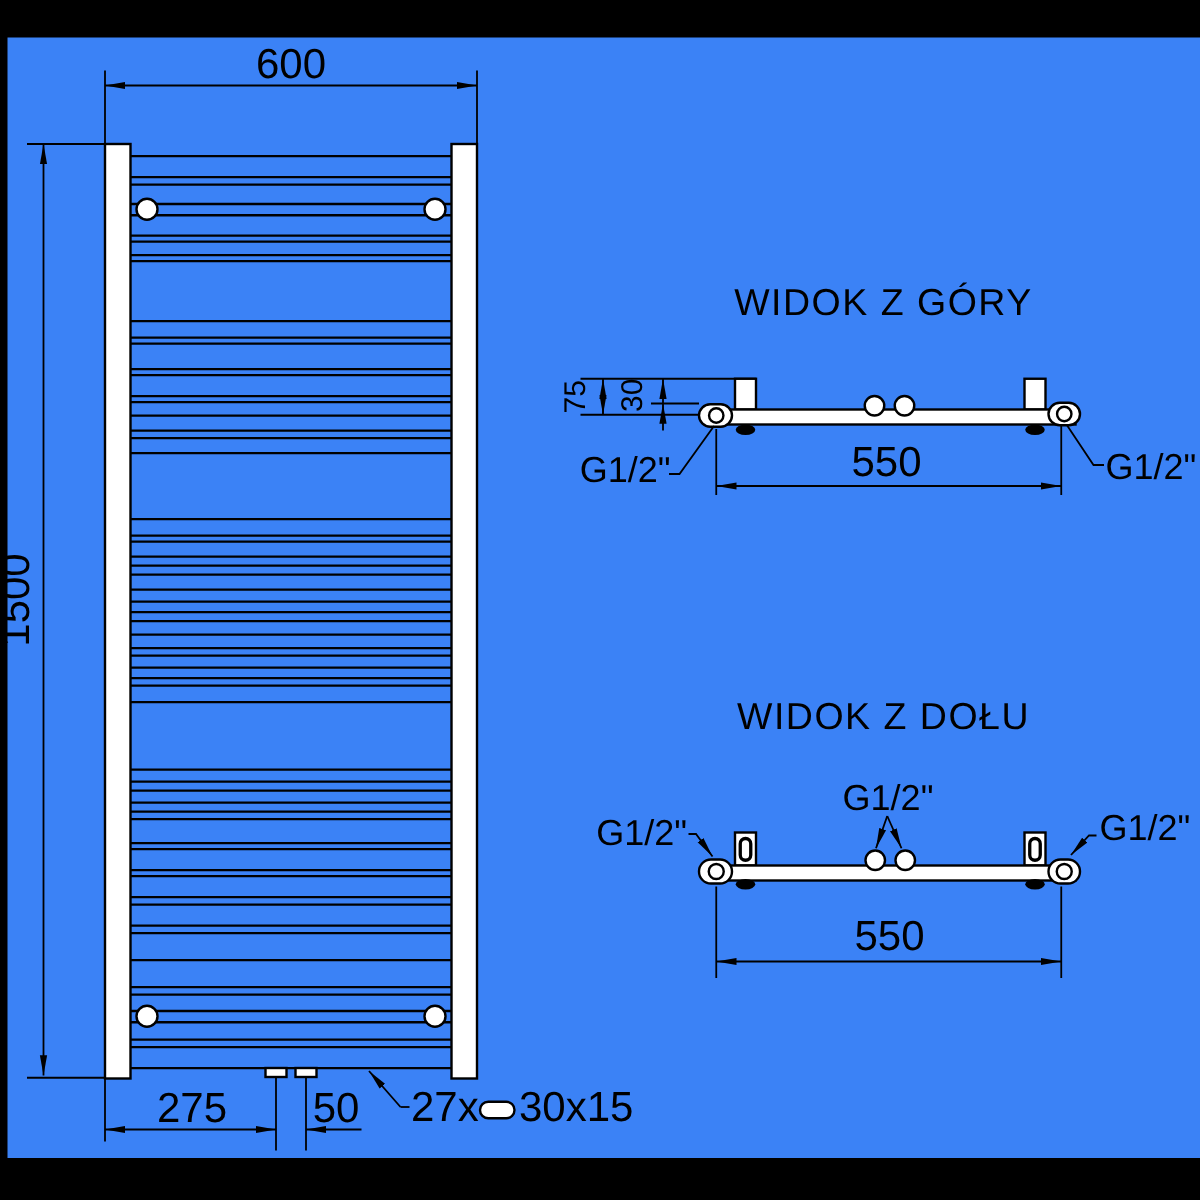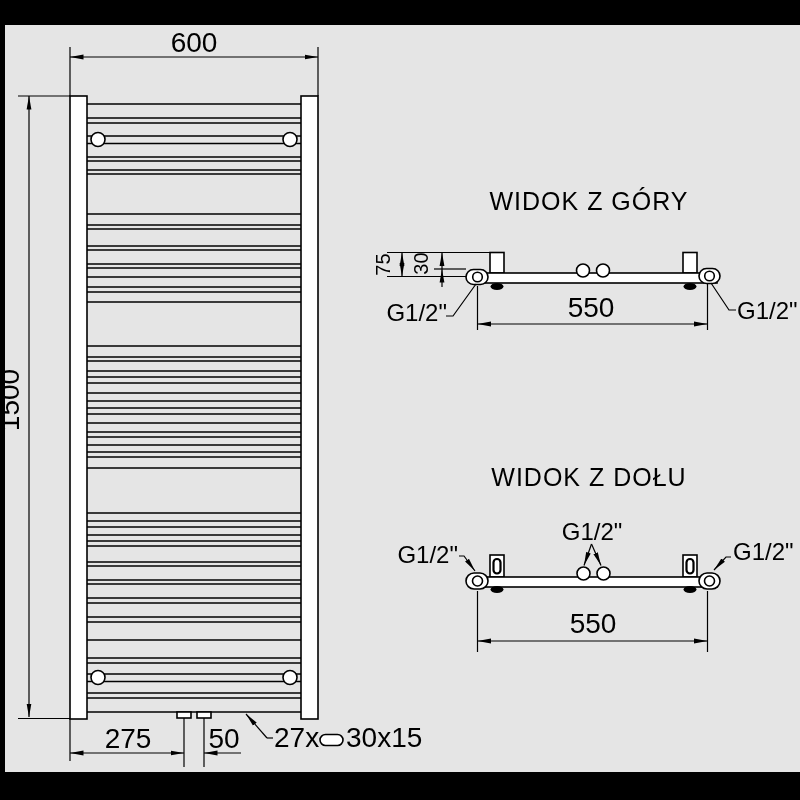--- a/index.html
+++ b/index.html
@@ -1,16 +1,16 @@
 <!DOCTYPE html>
 <html><head>
 <meta charset="utf-8">
 <style>
   html,body{margin:0;padding:0;background:#ffffff;}
-  .stage{position:relative;width:800px;height:800px;background:#e5e5e5;overflow:hidden;}
+  .stage{position:relative;width:800px;height:800px;background:#3b82f6;overflow:hidden;}
   svg{display:block;}
   svg text{fill:#000;font-family:"Liberation Sans", sans-serif;}
   .ln{stroke:#000;stroke-width:1.6;fill:none;}
   .thin{stroke:#000;stroke-width:1.2;fill:none;}
   .wfill{fill:#ffffff;stroke:#000;stroke-width:1.6;}
   .blk{fill:#000;stroke:none;}
   .num{font-size:28px;}
   .numsm{font-size:20px;}
   .conn{font-size:24px;}
   .title{font-size:25px;letter-spacing:1px;}

